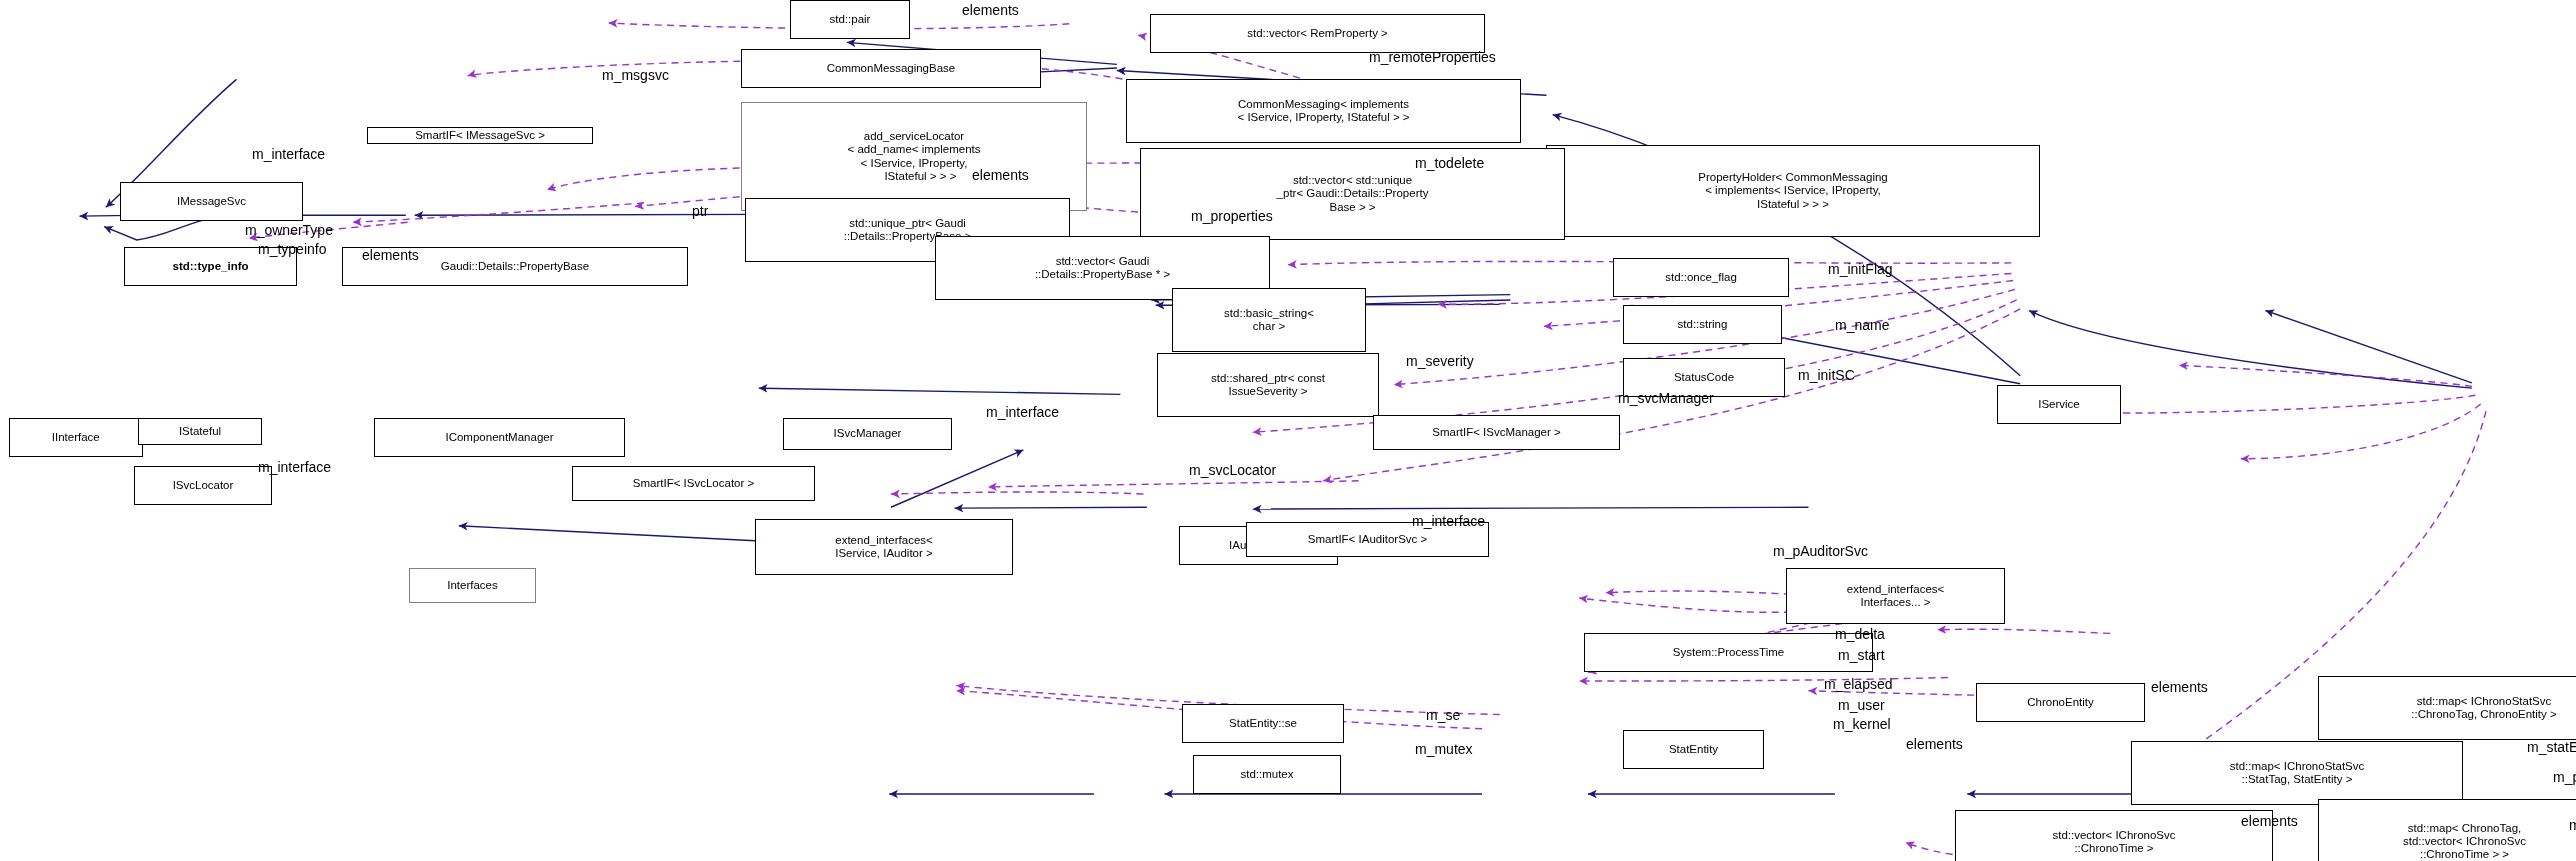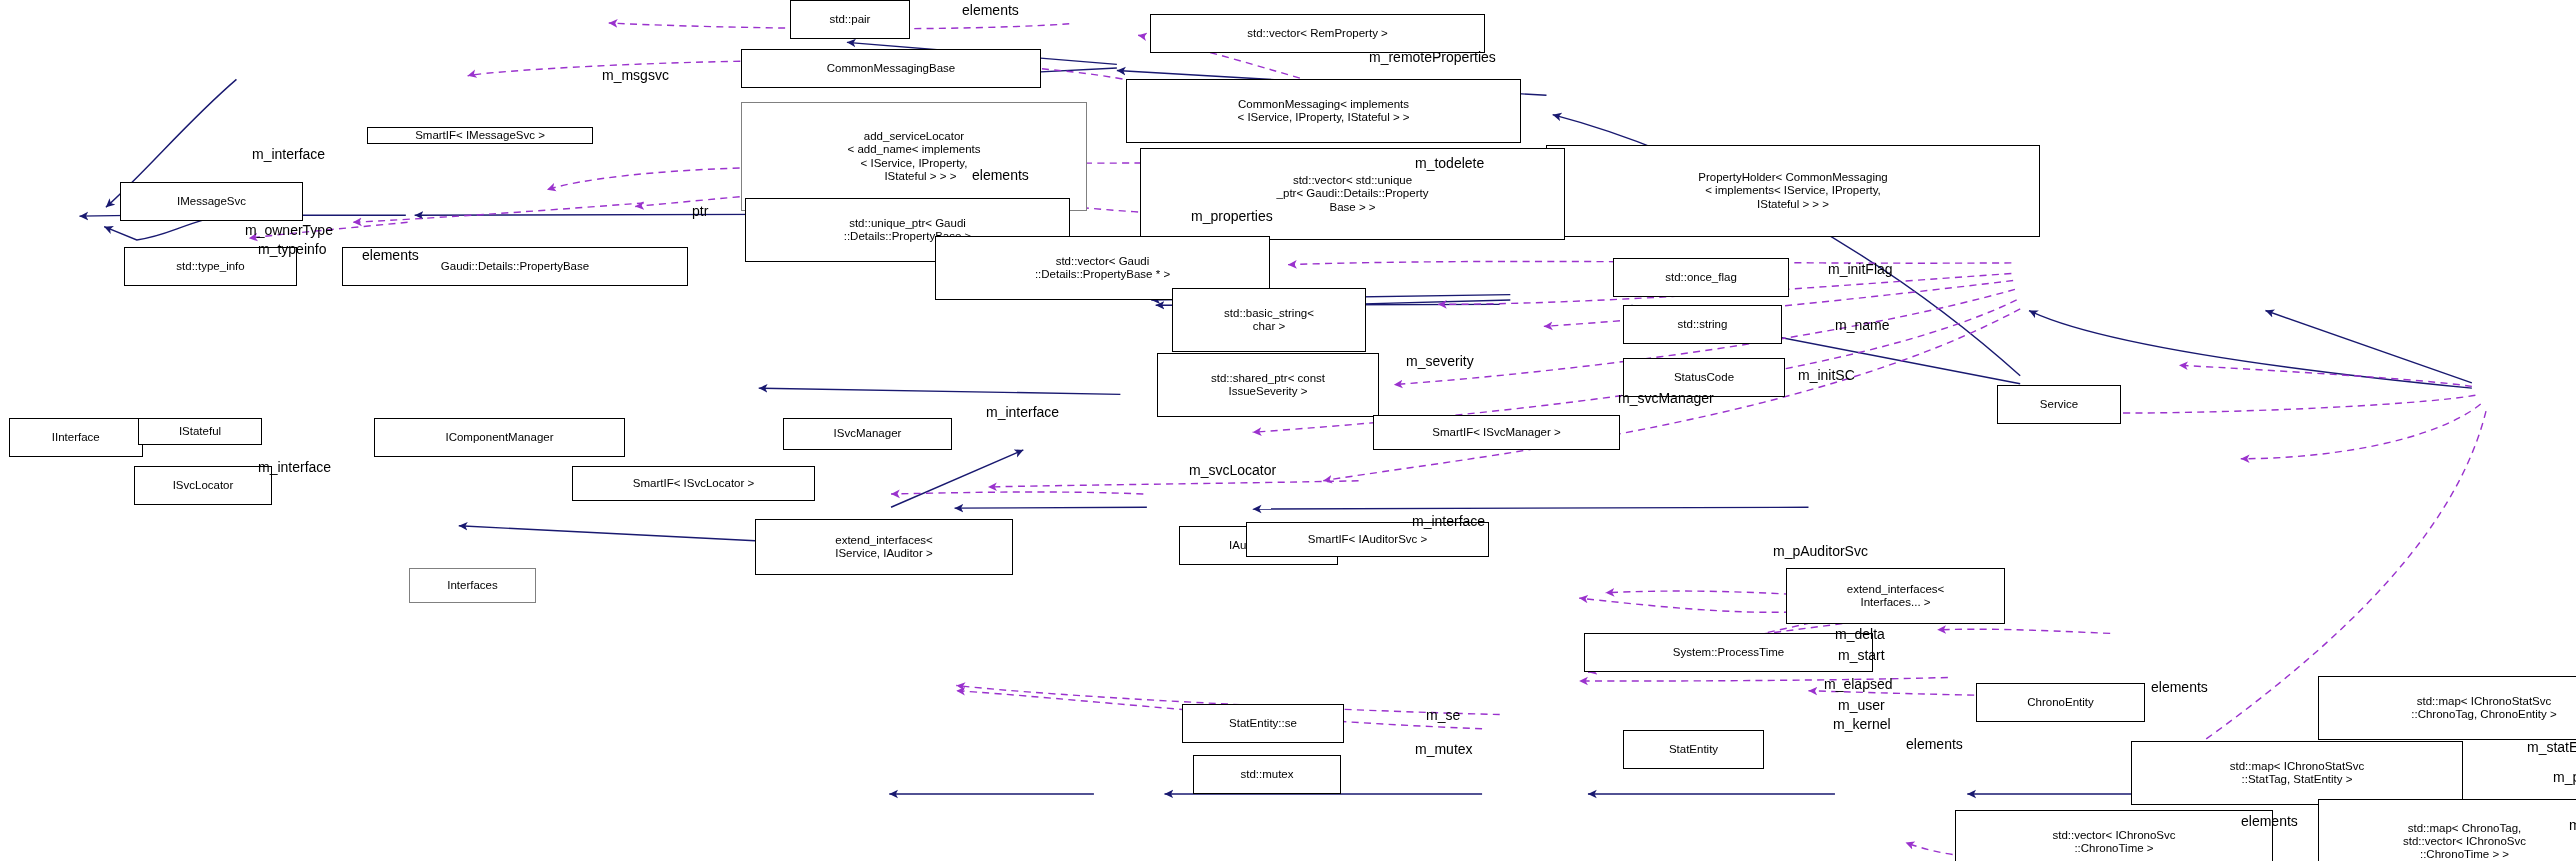--- a/index.html
+++ b/index.html
@@ -106,32 +106,32 @@
     IStateful &gt; &gt; &gt;</div>
       <div class="node" style="left: 1546px; top: 145px; width: 494px; height: 92px;">PropertyHolder&lt; CommonMessaging
 &lt; implements&lt; IService, IProperty,
 IStateful &gt; &gt; &gt;</div>
       <div class="node" style="left: 120px; top: 182px; width: 183px; height: 39px;">IMessageSvc</div>
       <div class="node" style="left: 1140px; top: 148px; width: 425px; height: 92px;">std::vector&lt; std::unique
 _ptr&lt; Gaudi::Details::Property
 Base &gt; &gt;</div>
       <div class="node" style="left: 745px; top: 198px; width: 325px; height: 64px;">std::unique_ptr&lt; Gaudi
 ::Details::PropertyBase &gt;</div>
-      <div class="node" style="left: 124px; top: 247px; width: 173px; height: 39px;">std::type_info</div>
+      <div class="node" style="left: 124px; top: 247px; width: 173px; height: 39px; font-weight: bold;">std::type_info</div>
       <div class="node" style="left: 342px; top: 247px; width: 346px; height: 39px;">Gaudi::Details::PropertyBase</div>
       <div class="node" style="left: 935px; top: 236px; width: 335px; height: 64px;">std::vector&lt; Gaudi
 ::Details::PropertyBase * &gt;</div>
       <div class="node" style="left: 1613px; top: 258px; width: 176px; height: 39px;">std::once_flag</div>
       <div class="node" style="left: 1172px; top: 288px; width: 194px; height: 64px;">std::basic_string&lt;
 char &gt;</div>
       <div class="node" style="left: 1623px; top: 305px; width: 159px; height: 39px;">std::string</div>
       <div class="node" style="left: 1157px; top: 353px; width: 222px; height: 64px;">std::shared_ptr&lt; const
 IssueSeverity &gt;</div>
       <div class="node" style="left: 1623px; top: 358px; width: 162px; height: 39px;">StatusCode</div>
-      <div class="node" style="left: 1997px; top: 385px; width: 124px; height: 39px;">Service</div>
+      <div class="node" style="left: 1997px; top: 385px; width: 124px; height: 39px;">IService</div>
       <div class="node" style="left: 8.8px; top: 418px; width: 134px; height: 39px;">IInterface</div>
       <div class="node" style="left: 138px; top: 418px; width: 124px; height: 27px;">IStateful</div>
       <div class="node" style="left: 374px; top: 418px; width: 251px; height: 39px;">IComponentManager</div>
       <div class="node" style="left: 783px; top: 418px; width: 169px; height: 32px;">ISvcManager</div>
       <div class="node" style="left: 1373px; top: 415px; width: 247px; height: 35px;">SmartIF&lt; ISvcManager &gt;</div>
       <div class="node" style="left: 134px; top: 466px; width: 138px; height: 39px;">ISvcLocator</div>
       <div class="node" style="left: 572px; top: 466px; width: 243px; height: 35px;">SmartIF&lt; ISvcLocator &gt;</div>
       <div class="node" style="left: 755px; top: 519px; width: 258px; height: 56px;">extend_interfaces&lt;
 IService, IAuditor &gt;</div>
       <div class="node" style="left: 1179px; top: 526px; width: 159px; height: 39px;">IAuditorSvc</div>

